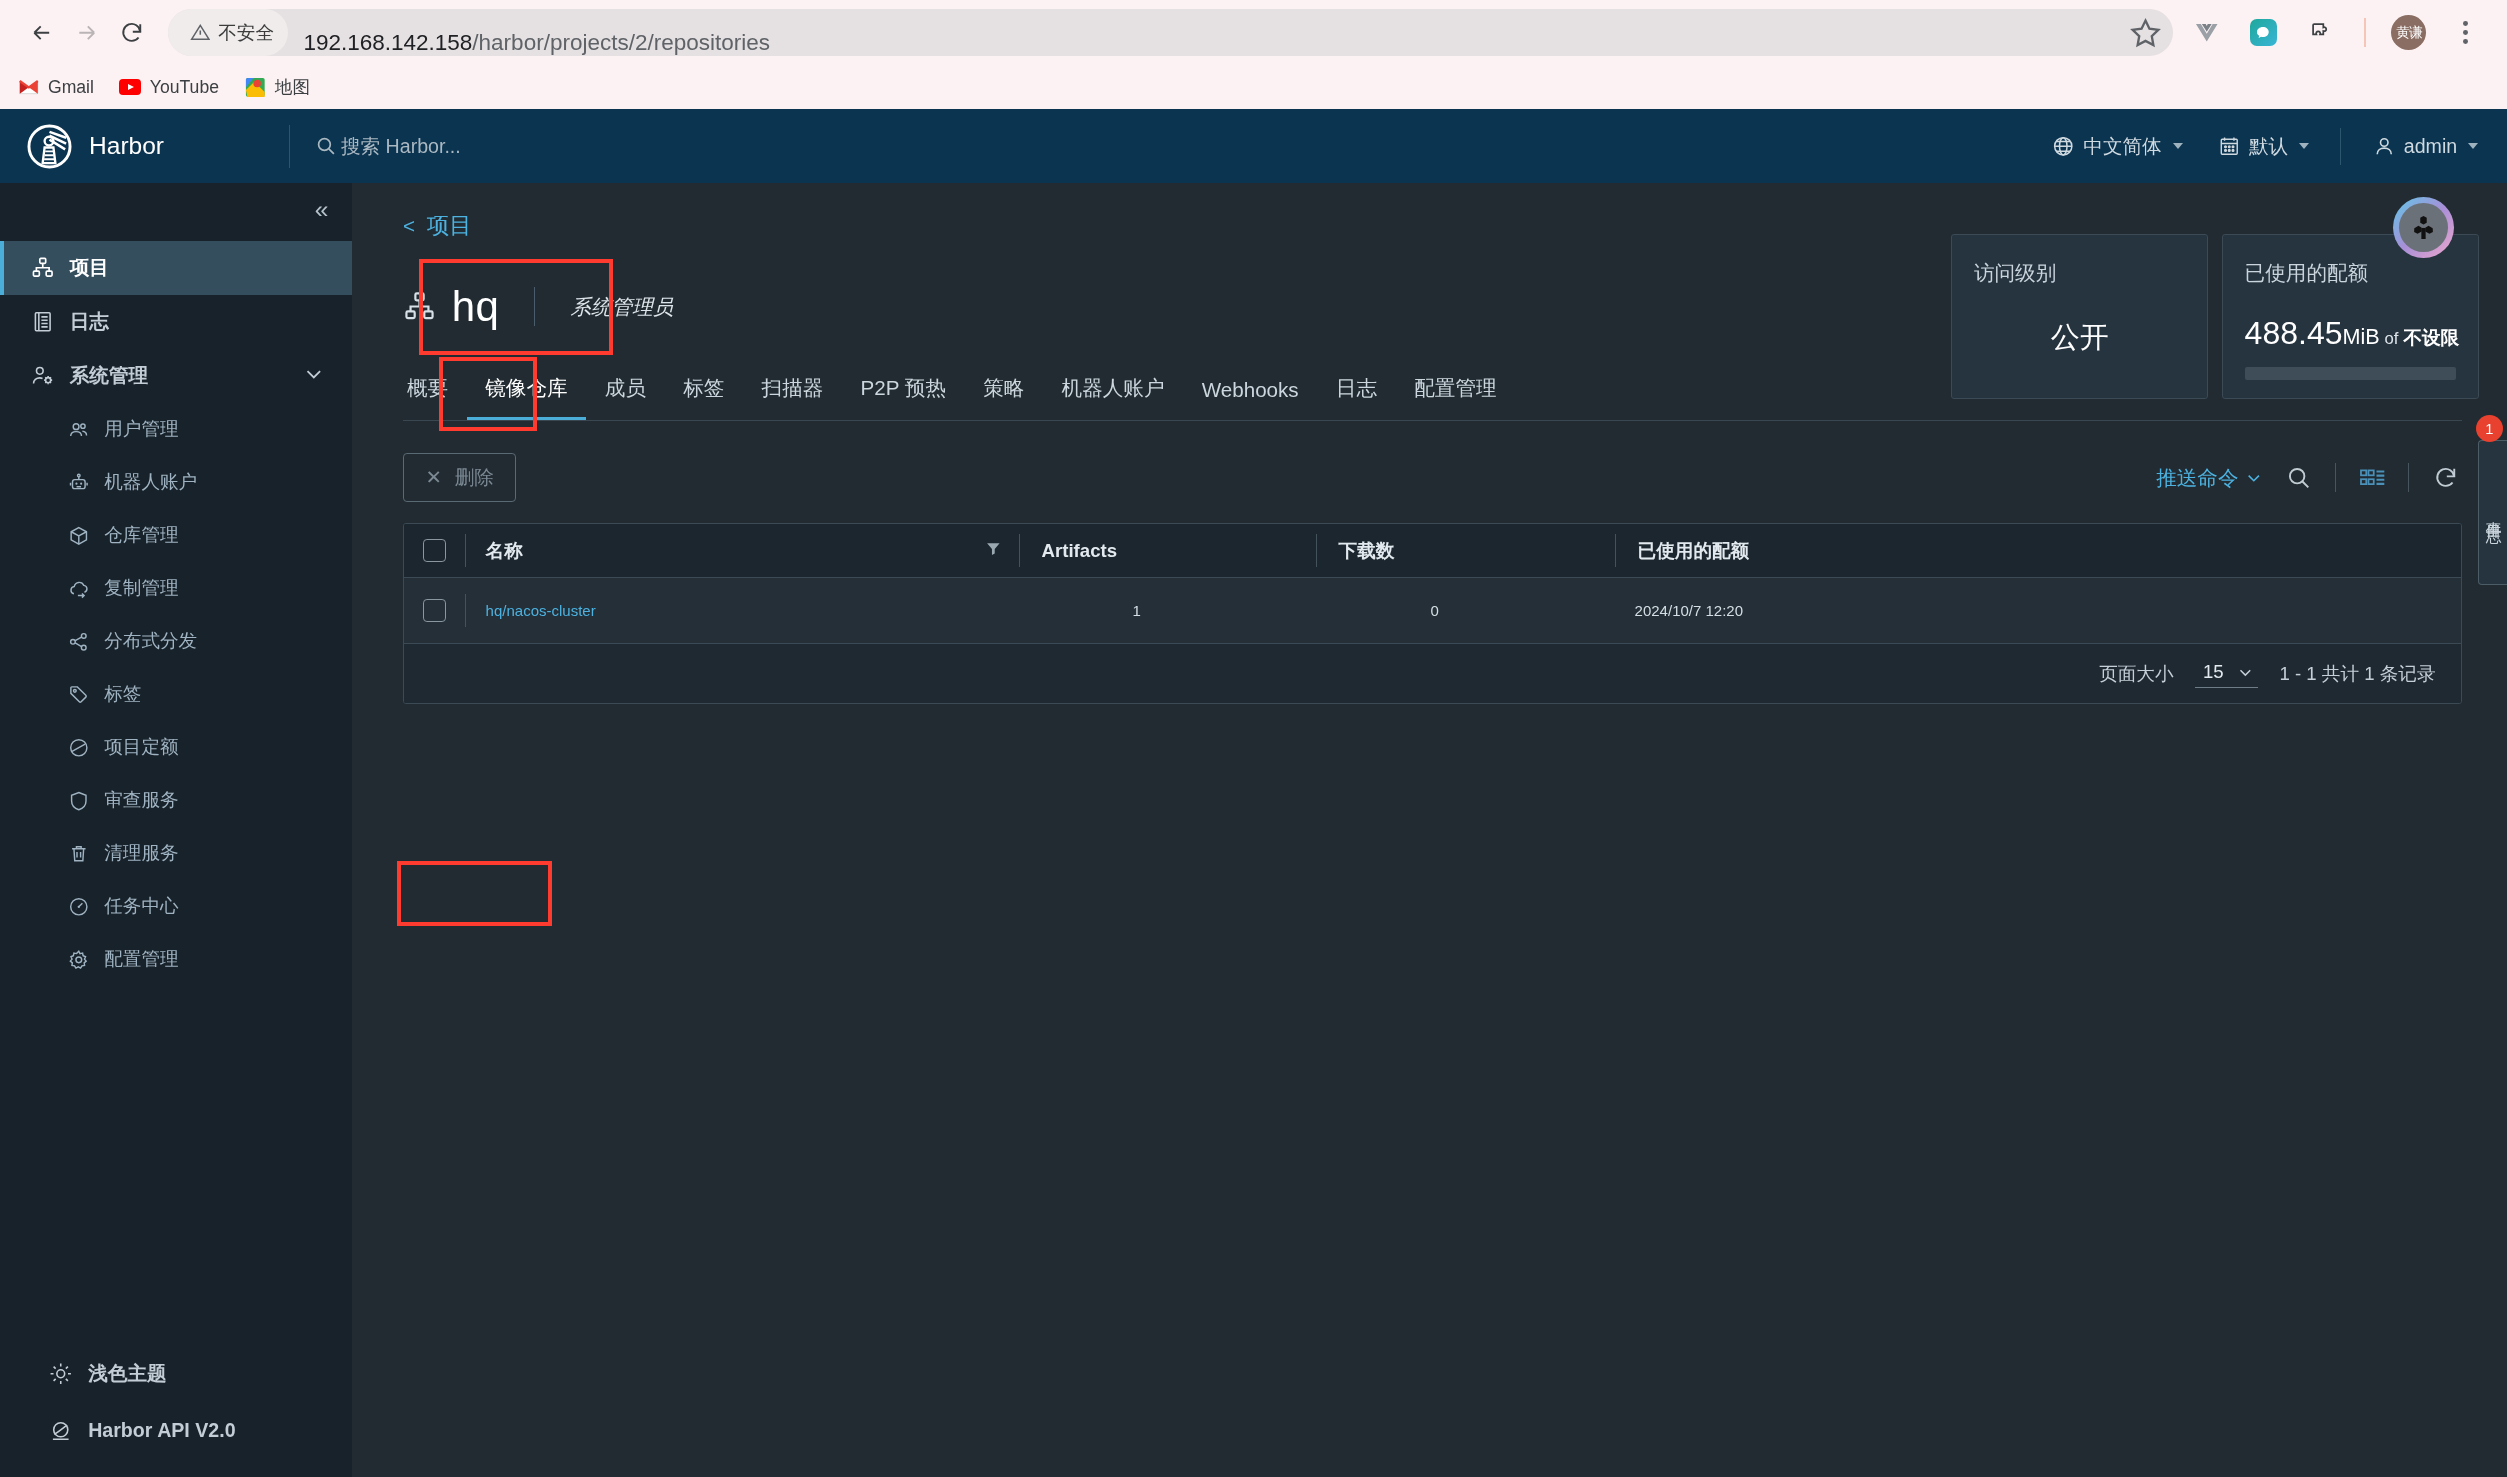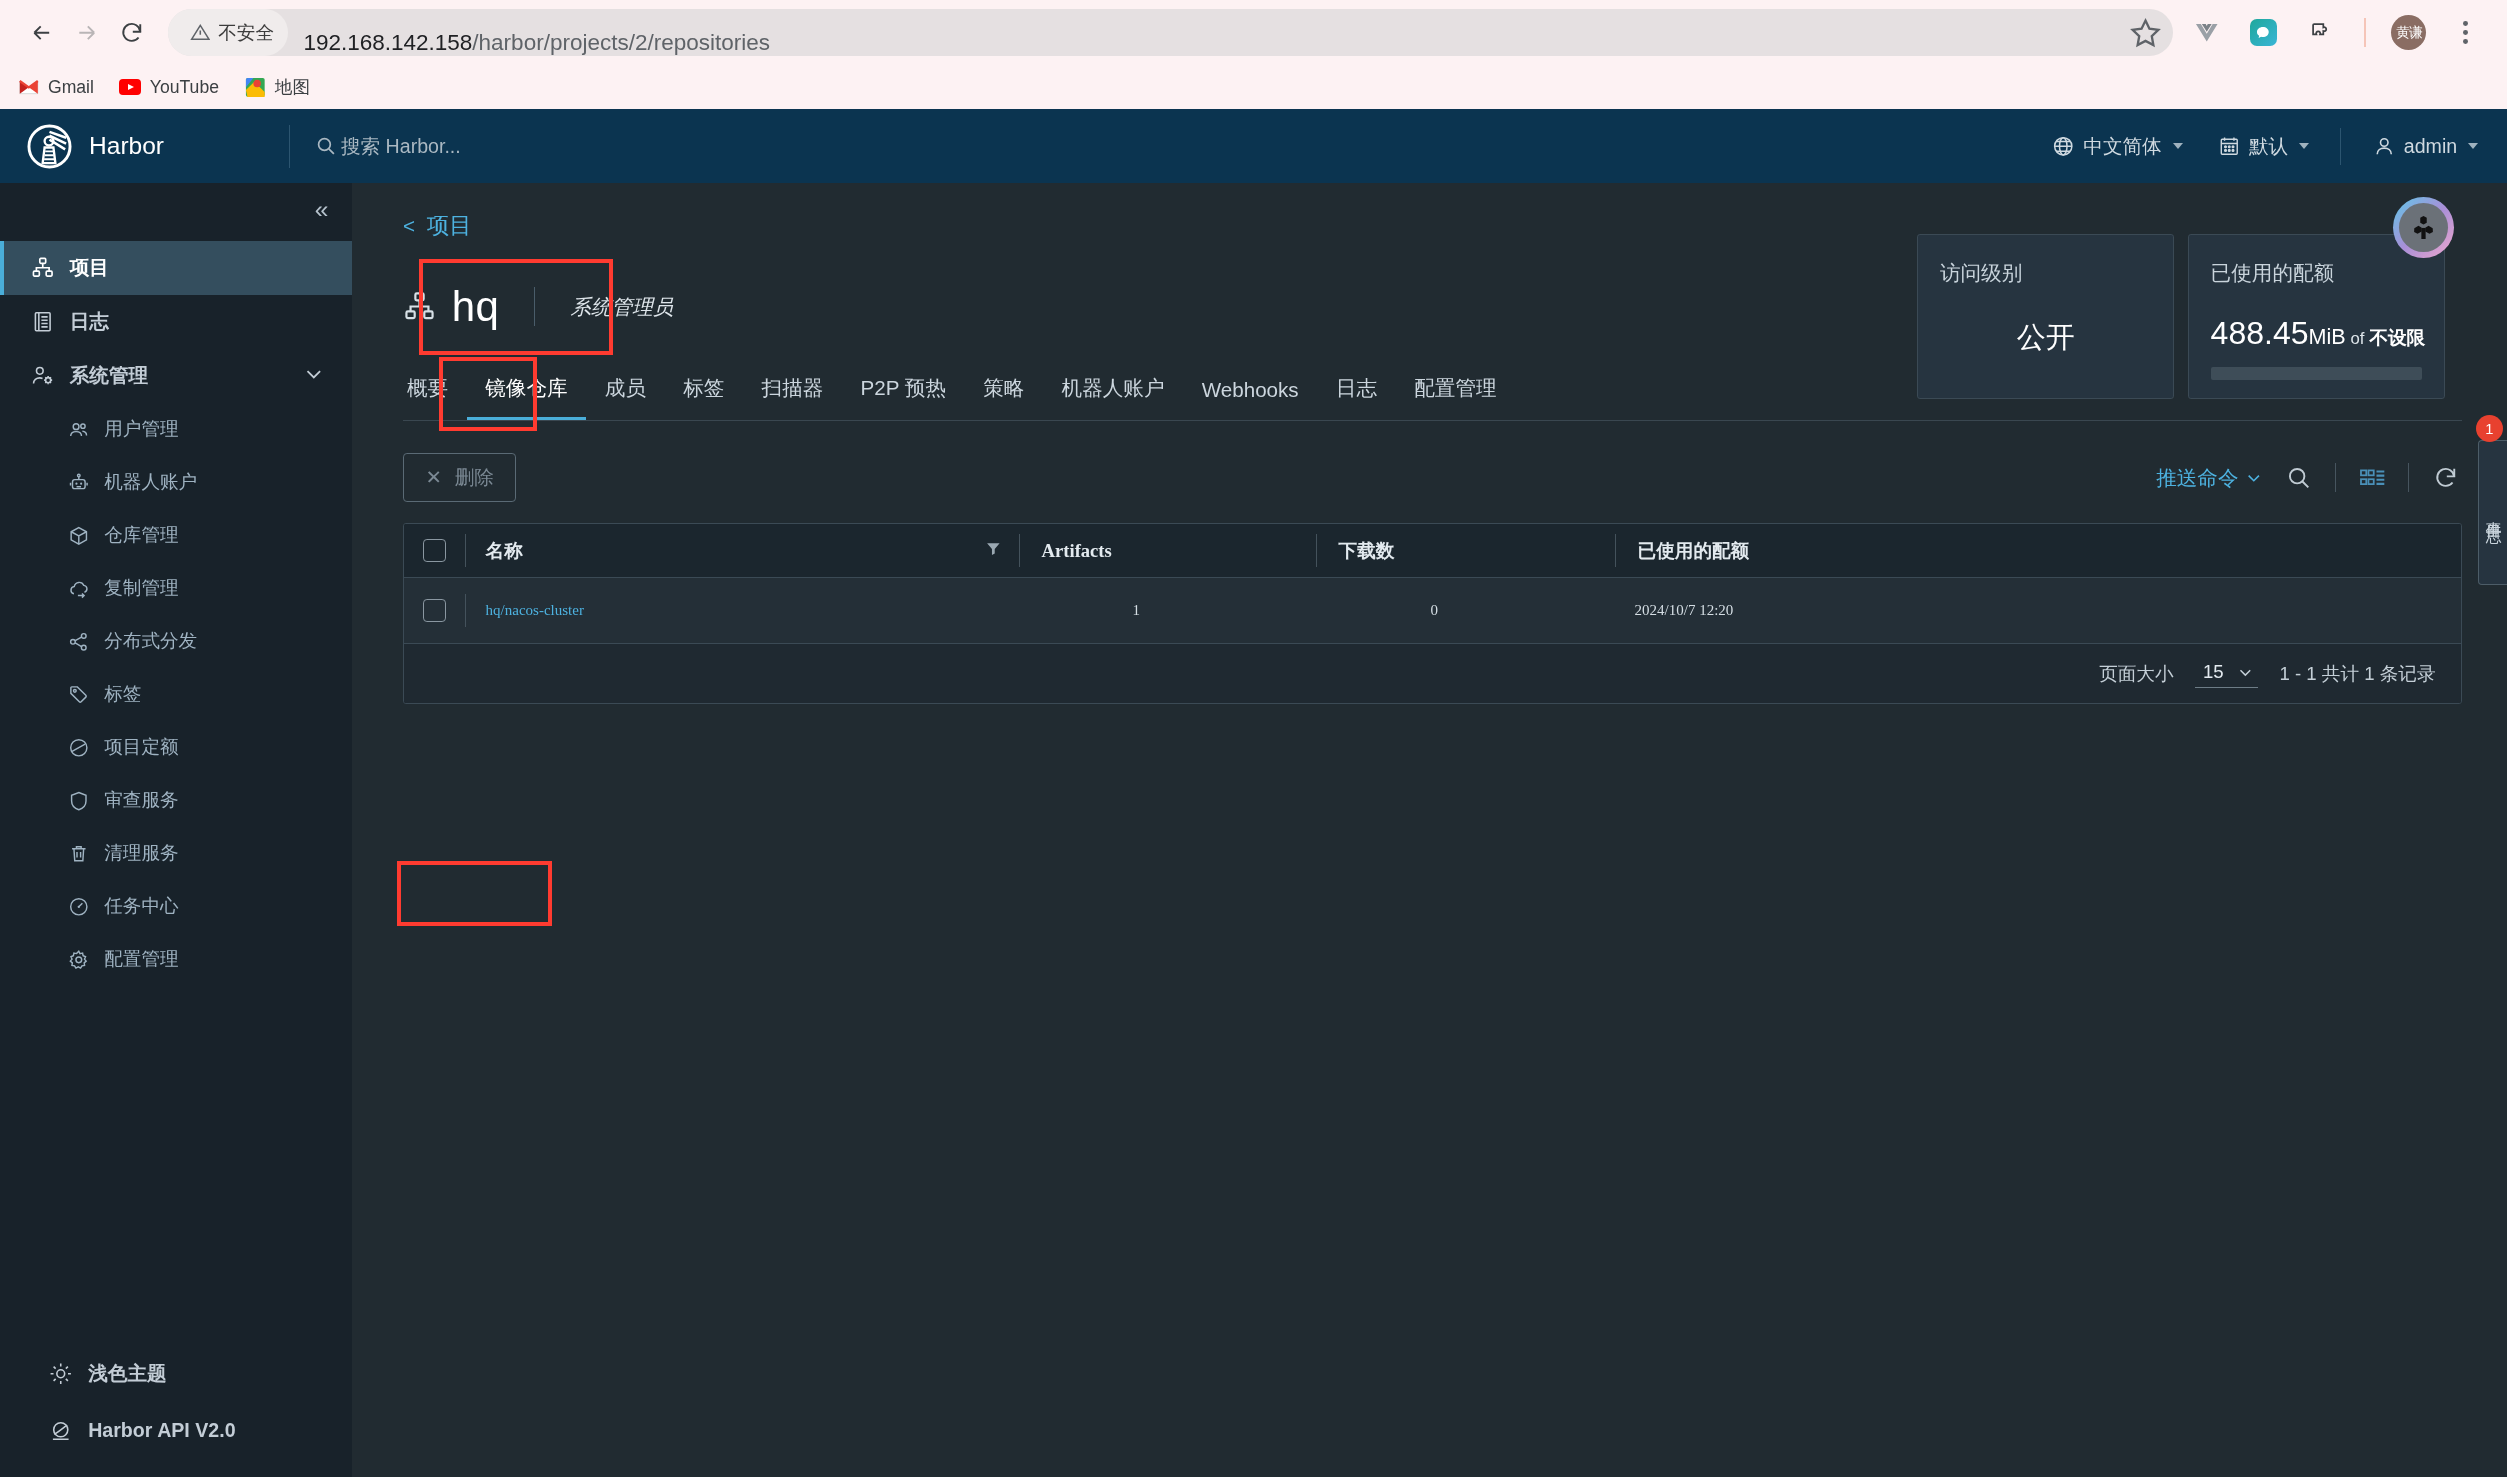--- a/index.html
+++ b/index.html
@@ -132,21 +132,21 @@
 
   .tabs { display: flex; align-items: flex-end; gap: 0; margin-top: 29px; border-bottom: 1px solid #3a4750; position: relative; }
   .tab {
     font-size: 20.6px; color: #ccd6de; padding: 0 18.6px 15.7px 18.6px; cursor: pointer;
     border-bottom: 3.9px solid transparent; white-space: nowrap;
   }
   .tab:first-child { padding-left: 3.9px; }
   .tab.active { color: #fff; border-bottom-color: #4aaed9; }
 
   
-  .cards { position: absolute; right: 62px; top: 51px; display: flex; gap: 13.7px; }
+  .cards { position: absolute; right: 28px; top: 51px; display: flex; gap: 13.7px; }
   .card {
     width: 257px; height: 165px; background: #263440; border: 1px solid #3b4a55;
     border-radius: 2.9px; padding: 23.5px 21.6px; position: relative;
   }
   .card-title { font-size: 20.6px; color: #c9d4dc; }
   .card-big { font-size: 29px; color: #fff; text-align: center; margin-top: 31px; font-weight: 300; }
   .quota-val { margin-top: 28px; font-size: 32px; color: #fff; font-weight: 300; white-space: nowrap; }
   .quota-val .unit { font-size: 21.6px; }
   .quota-val .of { font-size: 16.7px; color: #dde5ea; margin: 0 4.9px; }
   .quota-val .lim { font-size: 18.6px; font-weight: 600; }
@@ -186,21 +186,21 @@
   }
   .btn-del .x { font-size: 19.6px; }
   .tb-spacer { flex: 1; }
   .push-cmd { display: flex; align-items: center; gap: 6.9px; color: #4db2e0; font-size: 20.6px; cursor: pointer; }
   .tb-ico { width: 33px; height: 33px; display: flex; align-items: center; justify-content: center; cursor: pointer; margin-left: 19.6px; }
   .tb-ico svg { width: 25.5px; height: 25.5px; }
   .tb-sep { width: 1px; height: 29px; background: #47555f; margin-left: 19.6px; }
 
   
   .table { margin-top: 19.6px; border: 1px solid #3b4a55; border-radius: 2.9px; overflow: hidden; }
-  .tr { display: flex; align-items: center; font-family: Liberation Serif, serif; }
+  .tr { display: flex; align-items: center; }
   .thead { background: #1b262e; height: 54px; border-bottom: 1px solid #3b4a55; }
   .th { font-size: 18.6px; color: #e3eaef; font-weight: 600; display: flex; align-items: center; height: 100%; }
   .td { font-size: 15px; color: #d5dee4; display: flex; align-items: center; height: 100%; }
   .c-check { width: 61px; display: flex; align-items: center; justify-content: center; flex: 0 0 auto; }
   .cb { width: 23.5px; height: 23.5px; border: 1px solid #8a97a1; border-radius: 3.9px; cursor: pointer; background: transparent; }
   .c-name { flex: 0 0 553px; padding-left: 19.6px; position: relative; }
   .c-art  { flex: 0 0 296px; padding-left: 21.6px; }
   .c-dl   { flex: 0 0 298px; padding-left: 21.6px; }
   .c-time { flex: 1; padding-left: 21.6px; }
   .vline { width: 1px; height: 33px; background: #44525c; flex: 0 0 auto; }

